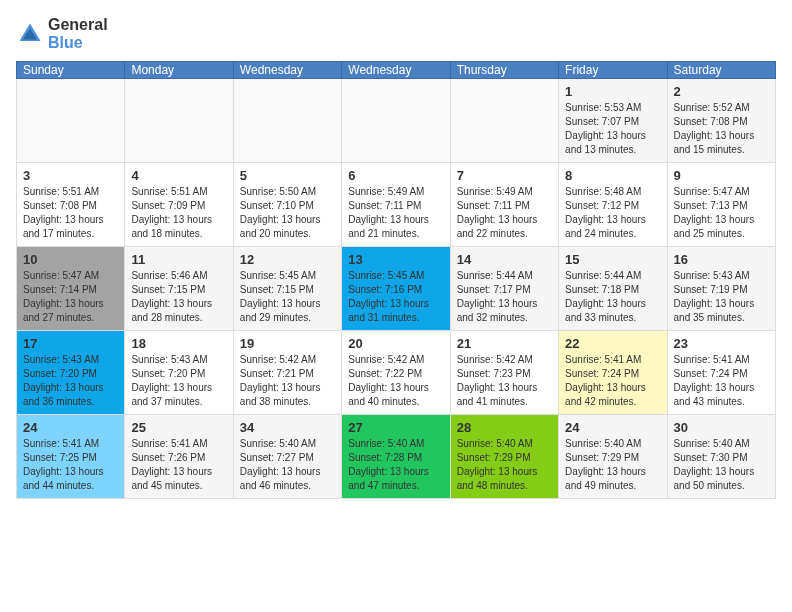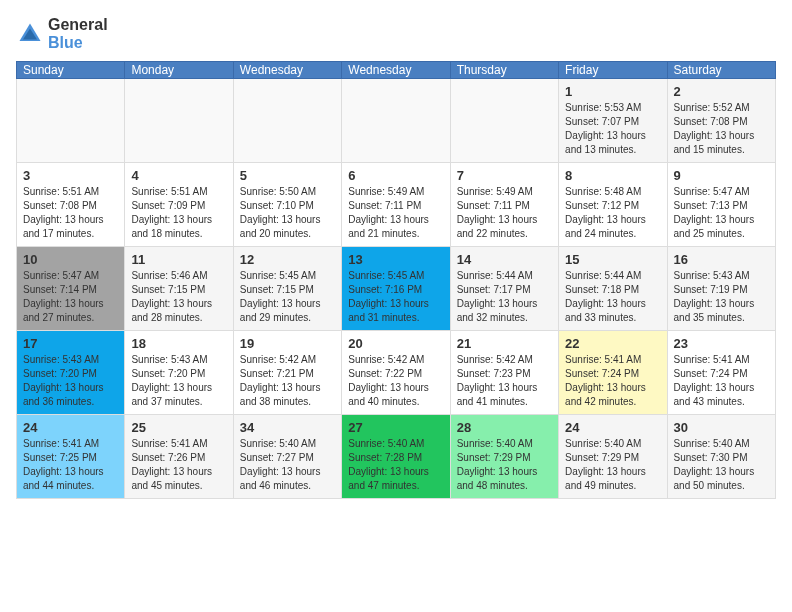--- a/index.html
+++ b/index.html
@@ -296,21 +296,21 @@
           <div class="day-info">Sunrise: 5:40 AM
 Sunset: 7:27 PM
 Daylight: 13 hours and 46 minutes.</div>
         </td>
         <td style="background: #22c55e;">
           <span class="day-number">27</span>
           <div class="day-info">Sunrise: 5:40 AM
 Sunset: 7:28 PM
 Daylight: 13 hours and 47 minutes.</div>
         </td>
-        <td style="background: #86efac;">
+        <td style="background: #84cc16;">
           <span class="day-number">28</span>
           <div class="day-info">Sunrise: 5:40 AM
 Sunset: 7:29 PM
 Daylight: 13 hours and 48 minutes.</div>
         </td>
         <td style="background: rgb(245, 245, 245);">
           <span class="day-number">24</span>
           <div class="day-info">Sunrise: 5:40 AM
 Sunset: 7:29 PM
 Daylight: 13 hours and 49 minutes.</div>

